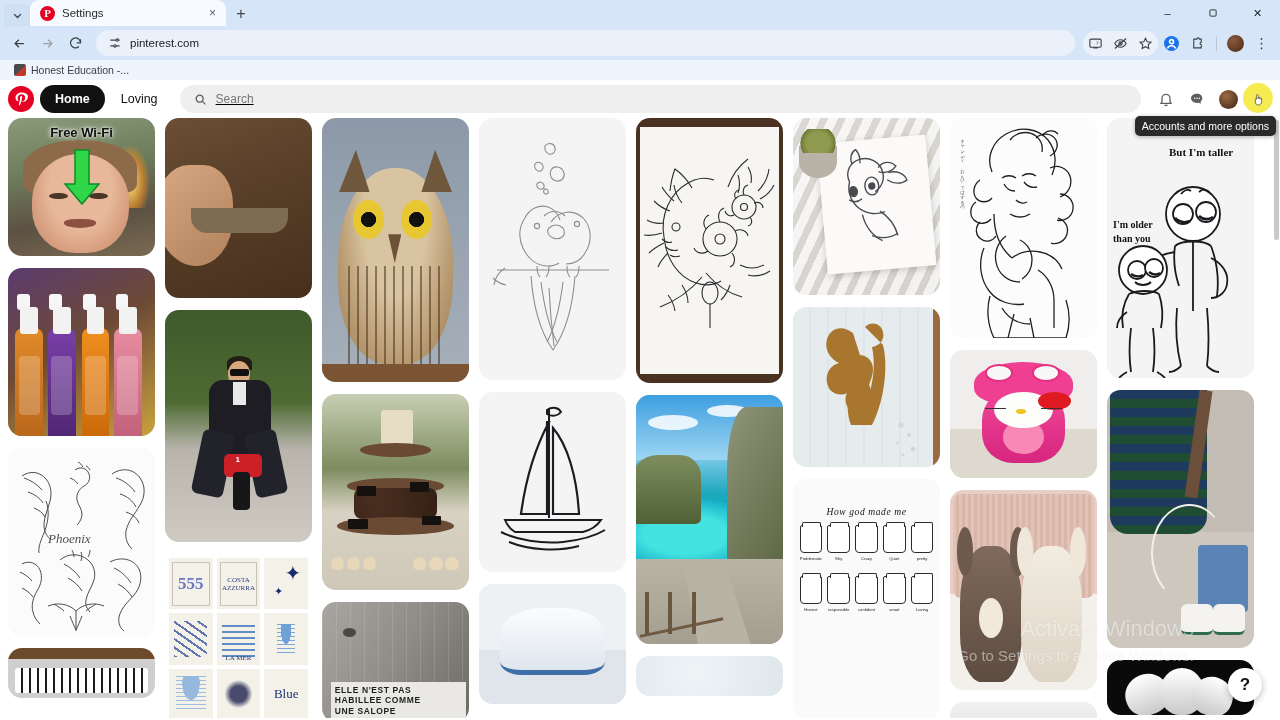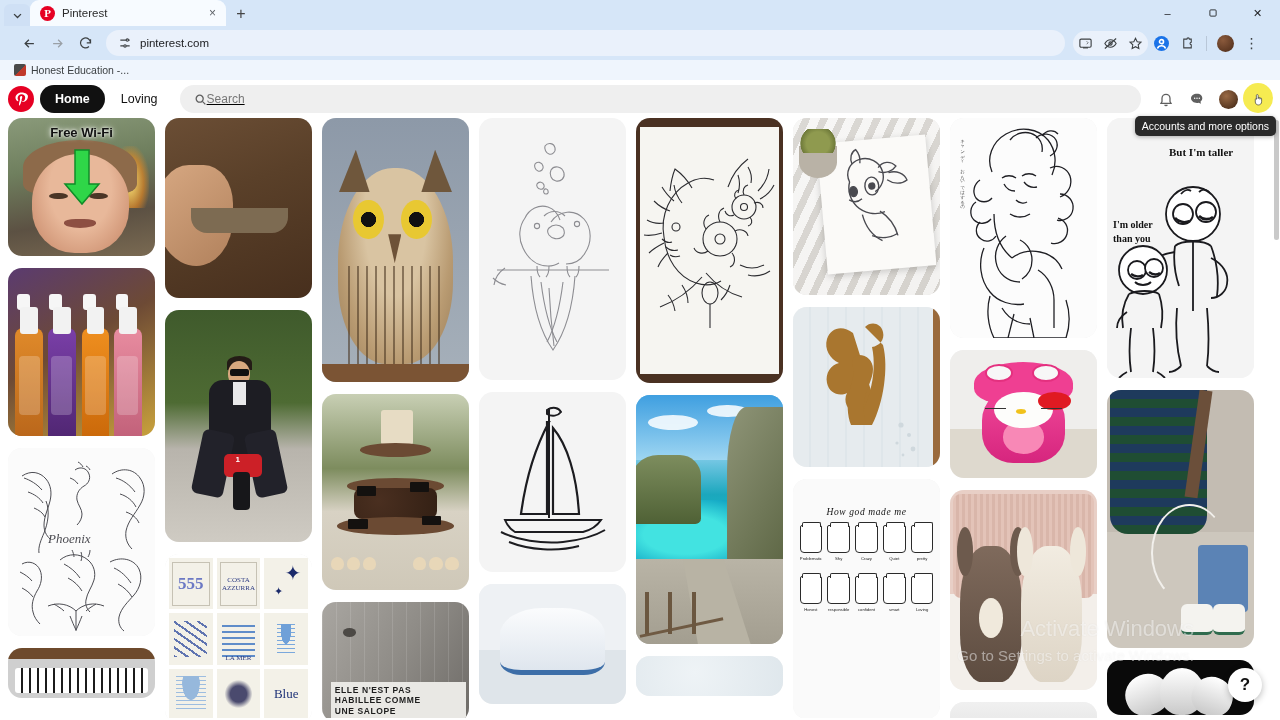--- a/index.html
+++ b/index.html
@@ -31,21 +31,21 @@
   }
   .tab .ttitle { font-size: 11.5px; color: #2b2b2b; flex: 1 1 auto; white-space: nowrap; overflow: hidden; }
   .tab .tclose { font-size: 12px; color:#5f6368; line-height: 1; cursor: pointer; padding: 0 2px;}
   .newtab { width: 26px; height: 24px; display:flex; align-items:center; justify-content:center;
     color:#444; font-size: 16px; cursor:pointer; margin-left: 2px; }
 
   .wincontrols { position:absolute; right:0; top:0; height:26px; display:flex; }
   .wincontrols div { width: 45px; height: 26px; display:flex; align-items:center; justify-content:center;
     font-size: 11px; color:#202124; cursor:pointer; }
 
-  .toolbar { height: 34px; display:flex; align-items:center; gap: 2px; padding: 0 16px; background:#d6e6f8; }
+  .toolbar { height: 34px; display:flex; align-items:center; gap: 2px; padding: 0 6px; background:#d6e6f8; }
   .navbtn { width: 26px; height: 26px; display:flex; align-items:center; justify-content:center;
     border-radius:50%; cursor:pointer; color:#3c4043; }
   .navbtn svg { width: 15px; height: 15px; }
   .navbtn.dim { color: #9aa0a6; }
   .omnibox {
     flex: 1 1 auto; height: 26px; background:#eaf1fb; border-radius: 14px;
     display:flex; align-items:center; gap: 8px; padding: 0 12px; margin: 0 6px; cursor: text;
   }
   .omnibox .ctrlicon { width: 14px; height: 14px; color:#3c4043; flex: 0 0 auto; }
   .omnibox .url { font-size: 11.5px; color: #202124; }
@@ -74,21 +74,21 @@
   }
   .plogo { width: 26px; height: 26px; border-radius:50%; background:#e60023;
     display:flex; align-items:center; justify-content:center; cursor:pointer; flex:0 0 auto;}
   .plogo svg { width: 17px; height: 17px; fill:#fff; }
   .navpill { height: 28px; padding: 0 15px; border-radius: 16px; background:#111;
     color:#fff; font-size: 12.5px; font-weight: bold; display:flex; align-items:center; cursor:pointer; }
   .navtext { height: 28px; padding: 0 10px; border-radius: 16px; color:#111; font-size: 12.5px;
     display:flex; align-items:center; cursor:pointer; }
   .psearch {
     flex: 1 1 auto; height: 28px; background:#efefef; border-radius: 16px;
-    display:flex; align-items:center; gap: 0; padding: 10px 14px; margin: 0 6px; cursor: text; text-decoration: underline;
+    display:flex; align-items:center; gap: 9px; padding: 10px 14px; margin: 0 6px; cursor: text; text-decoration: underline;
   }
   .psearch svg { width: 13px; height: 13px; color:#5f5f5f; flex:0 0 auto;}
   .psearch .ph { font-size: 12px; color:#767676; }
   .pheader-right { display:flex; align-items:center; gap: 5px; position: relative; }
   .hicon { width: 26px; height: 26px; display:flex; align-items:center; justify-content:center;
     border-radius:50%; cursor:pointer; color:#5f5f5f; }
   .hicon svg { width: 16px; height: 16px; }
   .avatar-p { width: 19px; height: 19px; border-radius:50%;
     background: radial-gradient(circle at 38% 32%, #9a6a45, #3c2313); cursor:pointer; }
   .chev-wrap { width: 24px; height: 24px; display:flex; align-items:center; justify-content:center;
@@ -371,21 +371,21 @@
 <div class="chrome">
 
   <div class="tabstrip">
     <div class="tabsearch">
       <svg viewBox="0 0 16 16" fill="none" stroke="#3c4043" stroke-width="2">
           <path d="M3 6l5 5 5-5"></path>
         </svg>
     </div>
     <div class="tab">
       <span class="favicon">P</span>
-      <span class="ttitle">Pinterest</span>
+      <span class="ttitle">Settings</span>
       <span class="tclose">×</span>
     </div>
     <div class="newtab">+</div>
     <div class="wincontrols">
       <div>–</div>
       <div>
         <svg viewBox="0 0 16 16" width="10" height="10" fill="none" stroke="#202124" stroke-width="1.4">
             <rect x="3" y="3" width="10" height="10" rx="1.5"></rect>
           </svg>
       </div>

